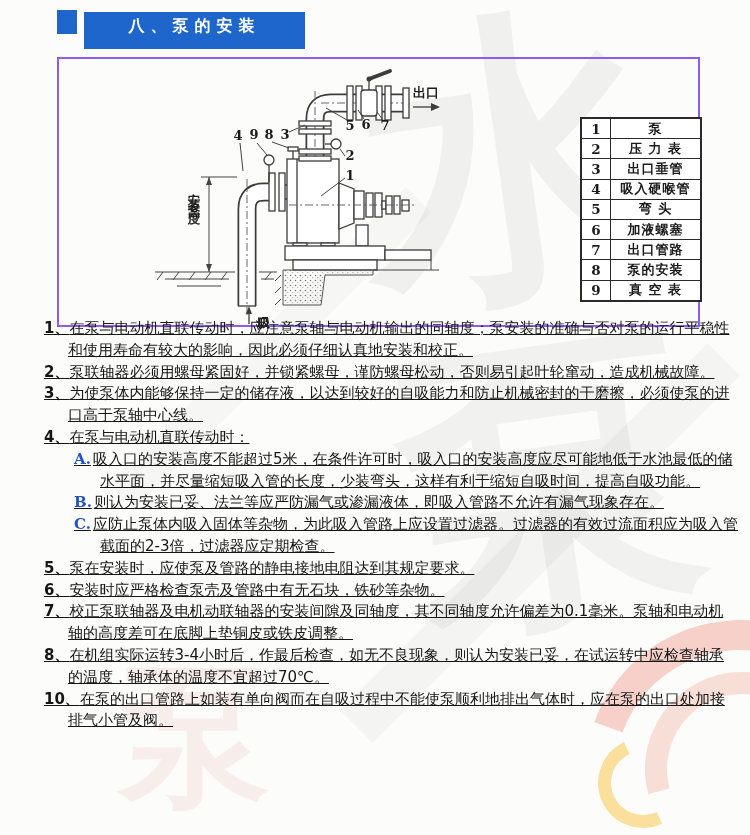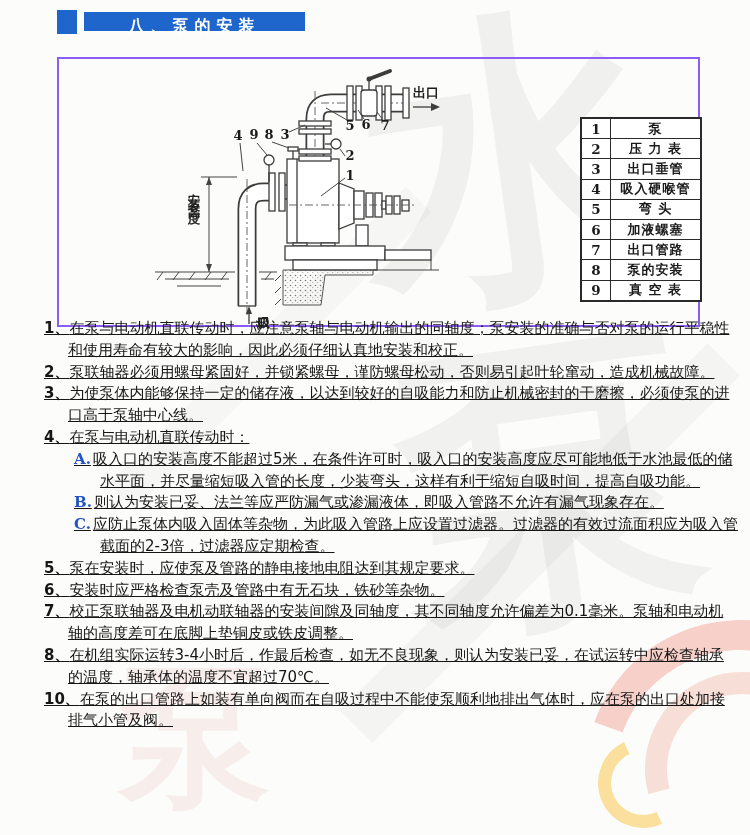--- a/index.html
+++ b/index.html
@@ -23,21 +23,21 @@
   .wm-r2{left:645px;top:672px;width:150px;height:150px;
          border:22px solid rgba(233,118,88,0.22);border-bottom-color:transparent;
          transform:rotate(30deg);}
   .wm-r3{left:598px;top:738px;width:64px;height:64px;
          border:13px solid rgba(248,193,64,0.5);border-top-color:transparent;
          border-right-color:transparent;transform:rotate(20deg);}
   
   .content{position:absolute;inset:0;z-index:1;}
   .title-square{position:absolute;left:57px;top:10px;width:20px;height:24px;background:#1e66cc;}
   .title-bar{
-    position:absolute;left:84px;top:12px;width:221px;height:19px;background:#1e66cc;
+    position:absolute;left:84px;top:12px;width:221px;height:37px;background:#1e66cc;
     color:#ffffff;font-size:16px;font-weight:700;letter-spacing:6px;
     text-align:center;line-height:27px;white-space:nowrap;
   }
   .diagram-box{position:absolute;left:57px;top:57px;width:639px;height:266px;border:2px solid #8b5cf6;}
   .v-label{
     position:absolute;writing-mode:vertical-rl;text-orientation:upright;
     font-size:12.5px;font-weight:600;color:#222;
   }
   .lbl-height{left:126px;top:124px;letter-spacing:6px;}
   .lbl-suction{left:196px;top:247px;letter-spacing:2px;}

